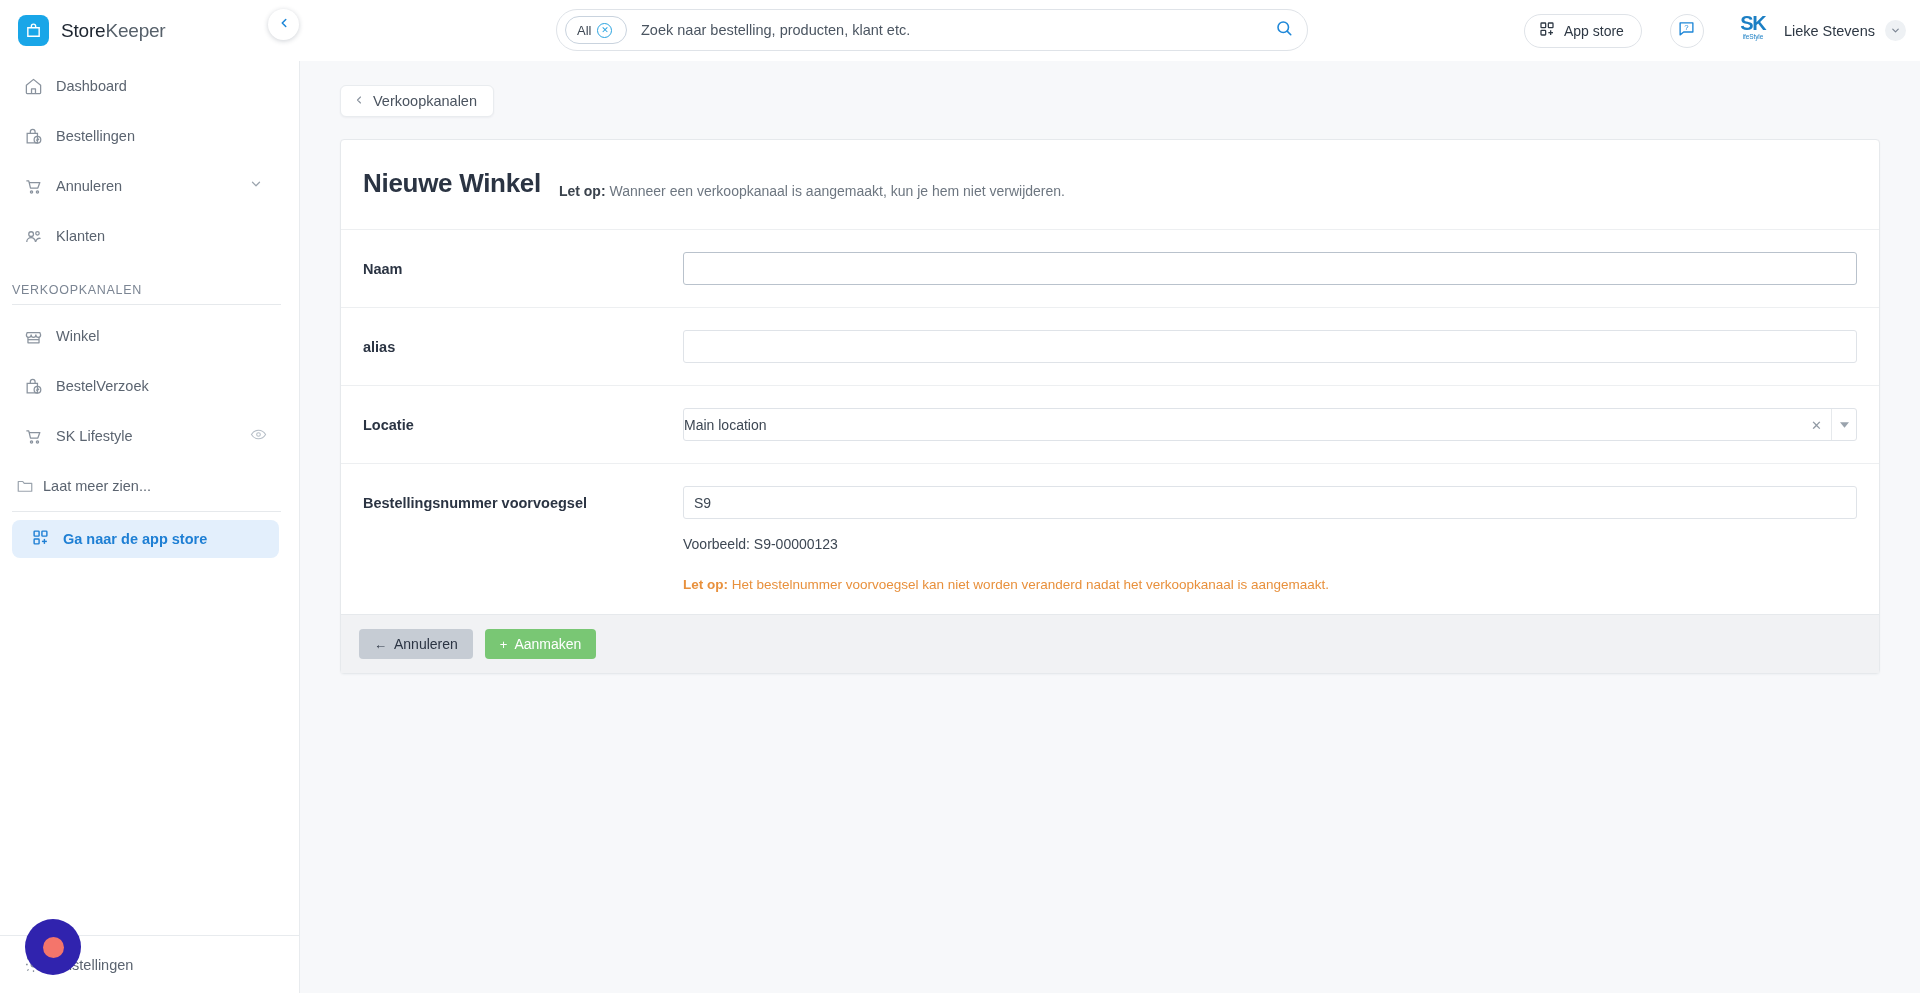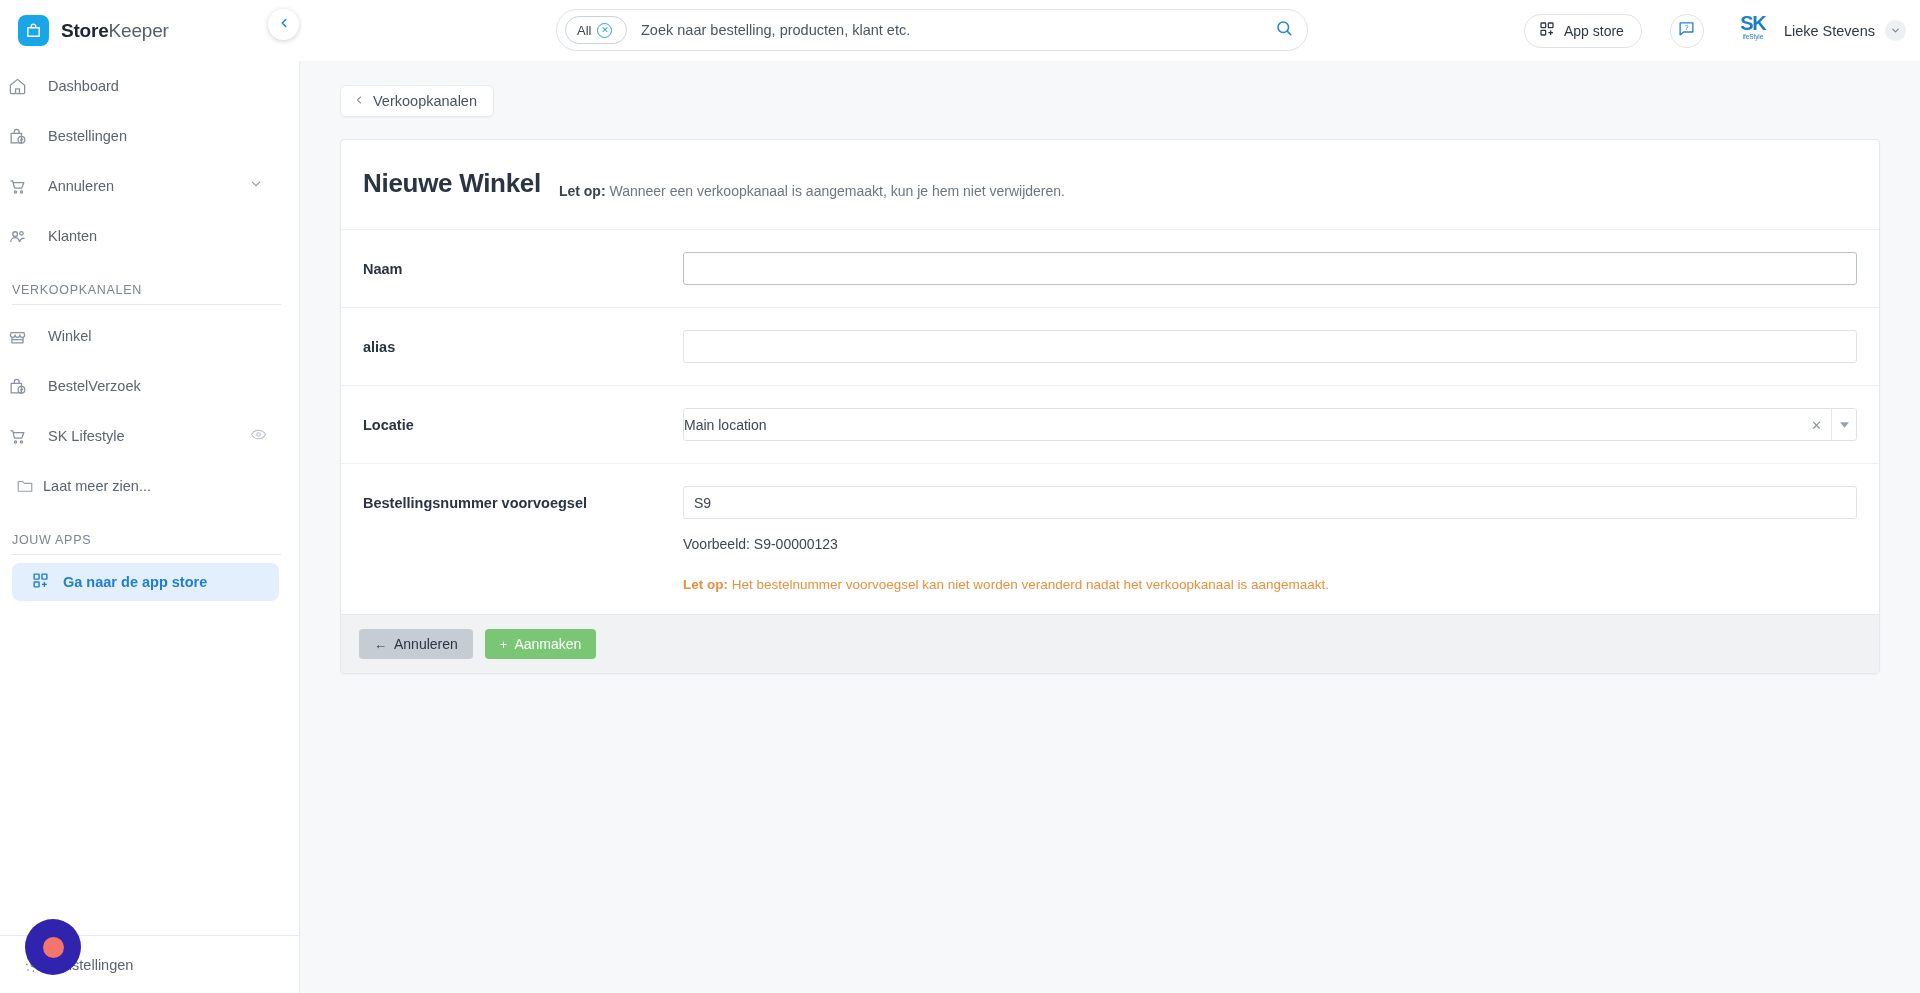--- a/index.html
+++ b/index.html
@@ -19,21 +19,21 @@
   }
   .brand {
     width: 300px; height: 61px; display: flex; align-items: center;
     padding-left: 18px; gap: 12px;
   }
   .brand-mark {
     width: 31px; height: 31px; border-radius: 8px; background: #19A6E8;
     display: flex; align-items: center; justify-content: center;
   }
   .brand-text { font-size: 19px; color: #56606a; letter-spacing: -.2px; }
-  .brand-text b { color: #1d2530; font-weight: 700; }
+  .brand-text b { color: #1d2530; font-weight: 400; }
 
   .collapse-btn {
     position: absolute; left: 268px; top: 9px;
     width: 31px; height: 31px; border-radius: 50%;
     background: #ffffff; box-shadow: 0 1px 5px rgba(30,45,70,.22);
     display: flex; align-items: center; justify-content: center;
     cursor: pointer; z-index: 60;
   }
 
   
@@ -94,22 +94,22 @@
     display: flex; align-items: center; justify-content: center;
   }
 
   
   .sidebar {
     position: absolute; left: 0; top: 61px; width: 300px; height: 932px;
     background: #ffffff; border-right: 1px solid #e8ebee;
     overflow: hidden;
   }
   .nav-item {
-    height: 50px; display: flex; align-items: center; gap: 20px;
-    padding-left: 6px; cursor: pointer; position: relative;
+    height: 50px; display: flex; align-items: center; gap: 12px;
+    padding-left: 22px; cursor: pointer; position: relative;
   }
   .nav-item .nav-label { font-size: 14.5px; color: #5b6470; }
   .nav-ico { width: 22px; display: flex; align-items: center; justify-content: center; }
   .nav-caret { position: absolute; right: 36px; }
   .nav-eye { position: absolute; right: 32px; }
 
   .section-head {
     padding: 22px 22px 7px 12px; font-size: 12.5px; letter-spacing: .7px;
     color: #7b8593;
   }
@@ -391,21 +391,20 @@
 
   <div class="nav-item folder">
     <span class="nav-ico">
       <svg width="18" height="18" viewBox="0 0 24 24" fill="none" stroke="#9aa3ad" stroke-width="1.6" stroke-linejoin="round">
           <path d="M3 6h6l2 2.5h10V19H3z"></path>
         </svg>
     </span>
     <span class="nav-label">Laat meer zien...</span>
   </div>
 
-  <div class="section-head">JOUW APPS</div>
   <div class="section-rule"></div>
 
   <div class="appstore-link">
     <span>
       <svg width="17" height="17" viewBox="0 0 24 24" fill="none" stroke="#1E7FD4" stroke-width="2">
         <rect x="3" y="3" width="7" height="7" rx="1"></rect>
           <rect x="14" y="3" width="7" height="7" rx="1"></rect>
         <rect x="3" y="14" width="7" height="7" rx="1"></rect>
           <line x1="17.5" y1="14" x2="17.5" y2="21"></line>
           <line x1="14" y1="17.5" x2="21" y2="17.5"></line>

